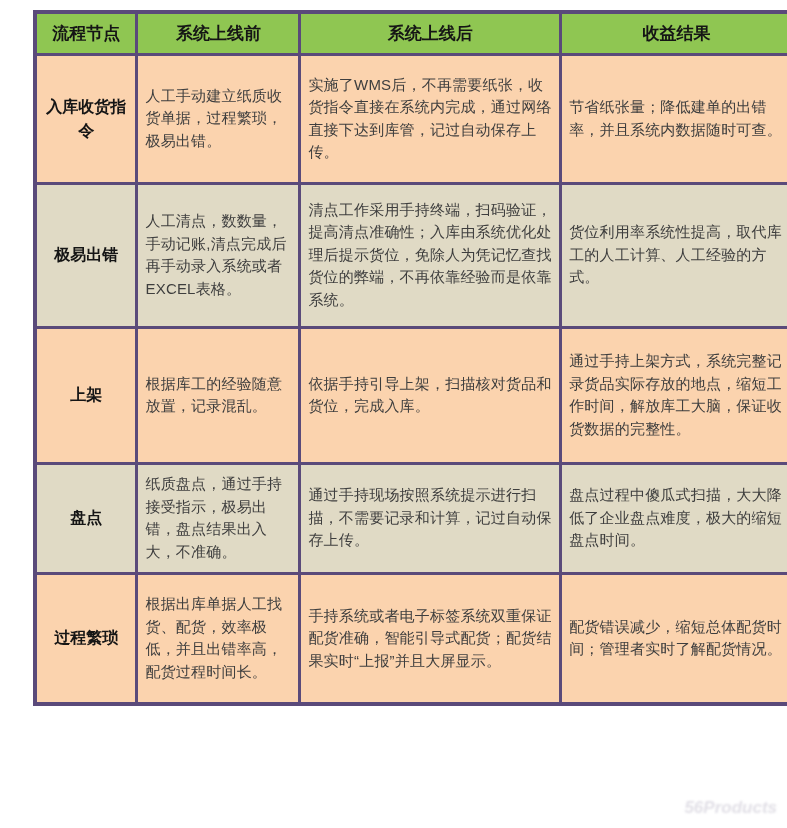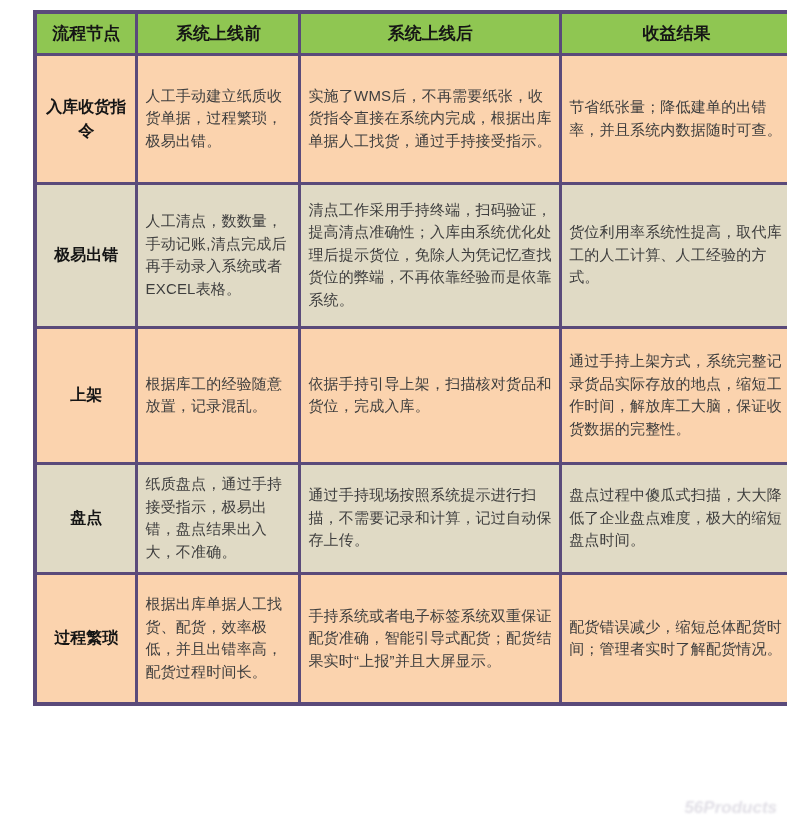--- a/index.html
+++ b/index.html
@@ -94,21 +94,21 @@
         <th>流程节点</th>
         <th>系统上线前</th>
         <th>系统上线后</th>
         <th>收益结果</th>
       </tr>
     </thead>
     <tbody id="tbody">
         <tr>
           <th class="node">入库收货指令</th>
           <td>人工手动建立纸质收货单据，过程繁琐，极易出错。</td>
-          <td>实施了WMS后，不再需要纸张，收货指令直接在系统内完成，根据出库单据人工找货，通过手持接受指示。</td>
+          <td>实施了WMS后，不再需要纸张，收货指令直接在系统内完成，通过网络直接下达到库管，记过自动保存上传。</td>
           <td>节省纸张量；降低建单的出错率，并且系统内数据随时可查。</td>
         </tr>
         <tr>
           <th class="node">极易出错</th>
           <td>人工清点，数数量，手动记账,清点完成后再手动录入系统或者EXCEL表格。</td>
           <td>清点工作采用手持终端，扫码验证，提高清点准确性；入库由系统优化处理后提示货位，免除人为凭记忆查找货位的弊端，不再依靠经验而是依靠系统。</td>
           <td>货位利用率系统性提高，取代库工的人工计算、人工经验的方式。</td>
         </tr>
         <tr>
           <th class="node">上架</th>

